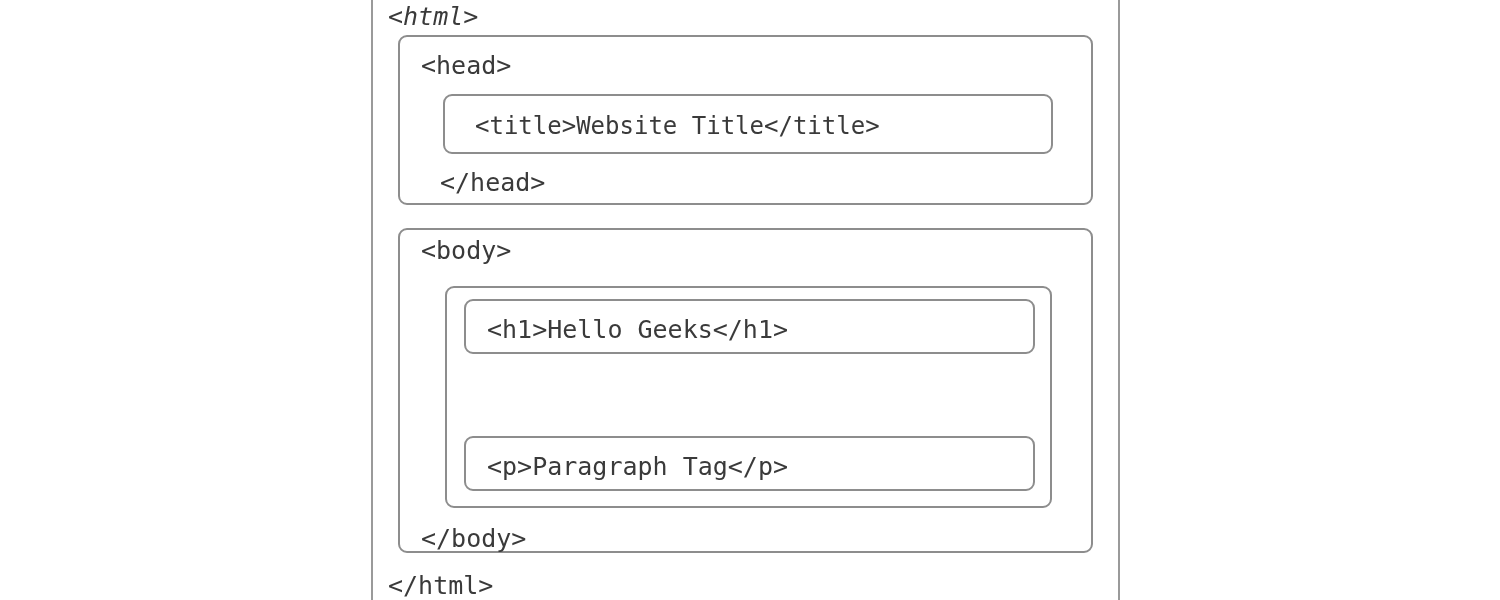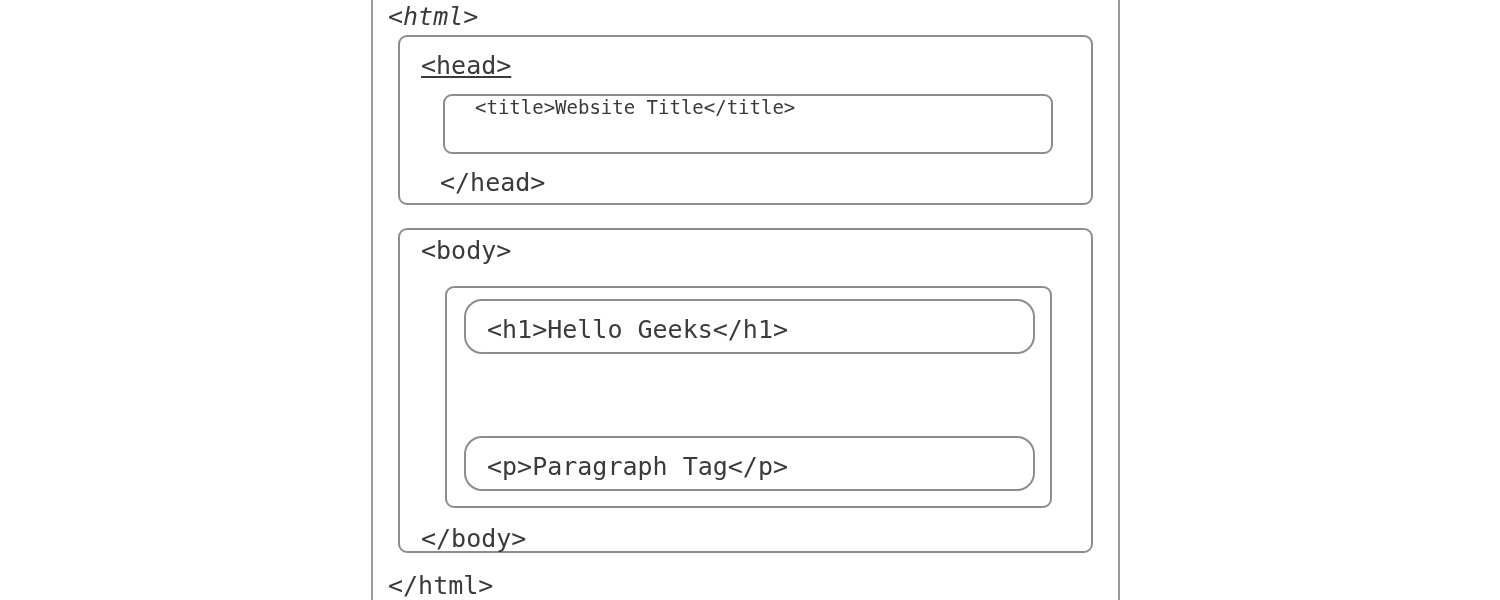--- a/index.html
+++ b/index.html
@@ -70,43 +70,42 @@
   
   .head-box {
     left: 398px;
     top: 35px;
     width: 695px;
     height: 170px;
   }
   .head-open {
     left: 421px;
     top: 53px;
-    text-decoration: underline;
   }
   .head-close {
     left: 440px;
     top: 170px;
   }
 
   .title-box {
     position: absolute;
     left: 43px;   
     top: 57px;
     width: 610px;
     height: 60px;
     box-sizing: border-box;
     border: 2px solid #8d8d8d;
     border-radius: 9px;
     background: #ffffff;
   }
   .title-text {
     position: absolute;
     left: 30px;
-    top: 2px;
-    font-size: 19px;
+    top: 18px;
+    font-size: 24px;
     line-height: 1;
     white-space: pre;
     color: #3a3a3a;
   }
 
   
   .body-box {
     left: 398px;
     top: 228px;
     width: 695px;
@@ -135,21 +134,21 @@
     background: #ffffff;
   }
 
   .content-node {
     position: absolute;
     left: 17px;   
     width: 571px;
     height: 55px;
     box-sizing: border-box;
     border: 2px solid #8d8d8d;
-    border-radius: 18px;
+    border-radius: 9px;
     background: #ffffff;
     text-align: right;
   }
   .content-node.n0 { top: 11px; }
   .content-node.n1 { top: 78px; }
   .content-node.n2 { top: 148px; }
 
   .content-text {
     position: absolute;
     left: 21px;

